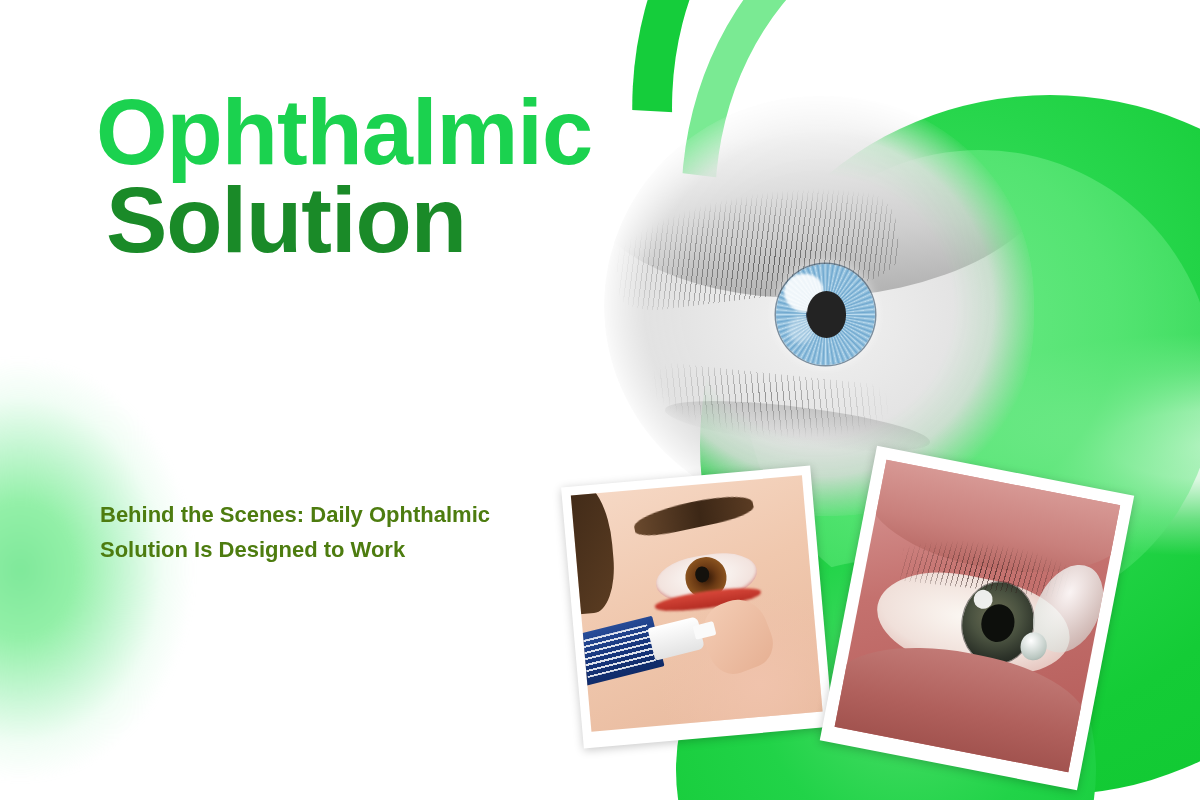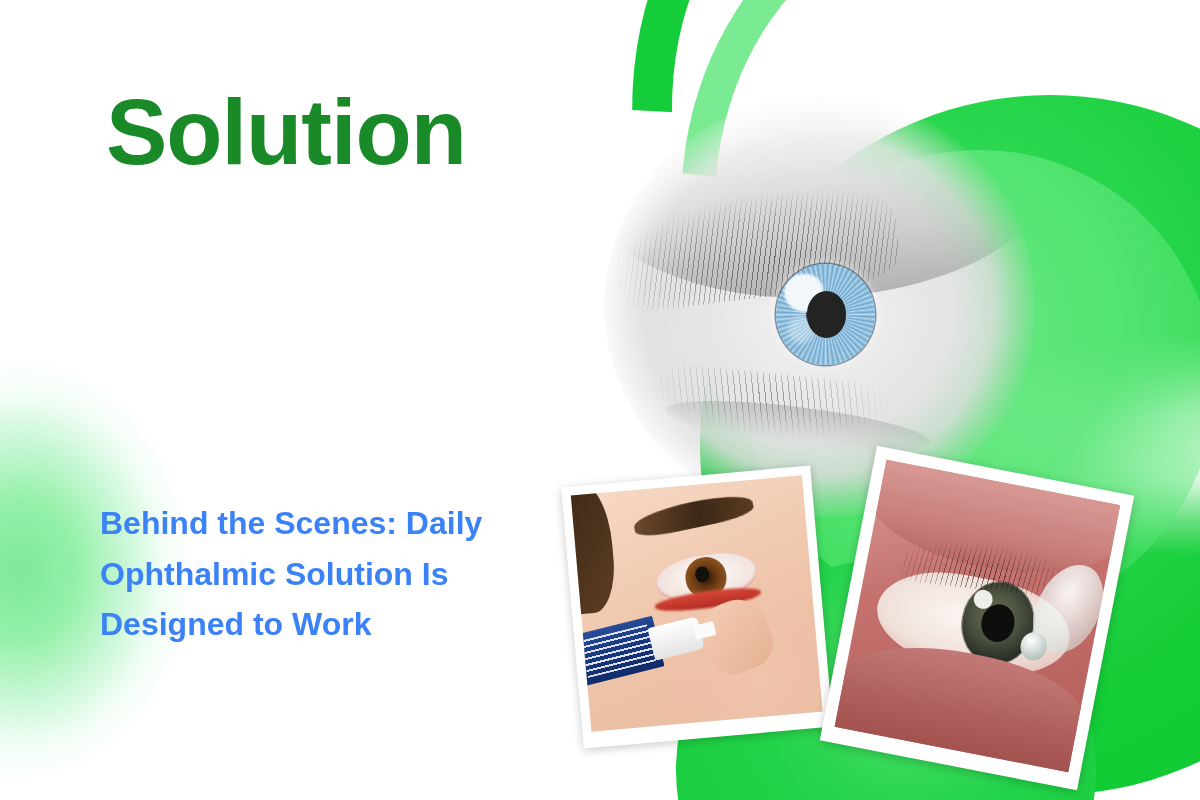--- a/index.html
+++ b/index.html
@@ -330,23 +330,23 @@
     margin:0;
     white-space:nowrap;
   }
   #title-line-1{color:#1bd24f;}
   #title-line-2{color:#1a8a28;margin-left:10px;}
 
   #subtitle{
     position:absolute;left:100px;top:498px;
     width:400px;
     z-index:8;
-    color:#3b82f6;
+    color:#4d7c0f;
     font-weight:bold;
-    font-size:32px;
+    font-size:22px;
     line-height:1.58;
   }
 </style>
 </head>
 <body>
 
 <div id="banner">
 
   <div class="layer" id="glow-left"></div>
   <div class="layer" id="disc-main"></div>
@@ -395,18 +395,19 @@
       <div class="re-pupil"></div>
       <div class="re-glint"></div>
       <div class="re-lashes"></div>
       <div class="re-lid-bottom"></div>
       <div class="re-drop"></div>
       <div class="re-drop-bead"></div>
     </div>
   </div>
 
   <div id="title-block">
+    <div class="title-line" id="title-line-1">Ophthalmic</div>
     <div class="title-line" id="title-line-2">Solution</div>
   </div>
 
   <div id="subtitle">Behind the Scenes: Daily Ophthalmic Solution Is Designed to Work</div>
 
 </div>
 
 </body></html>

